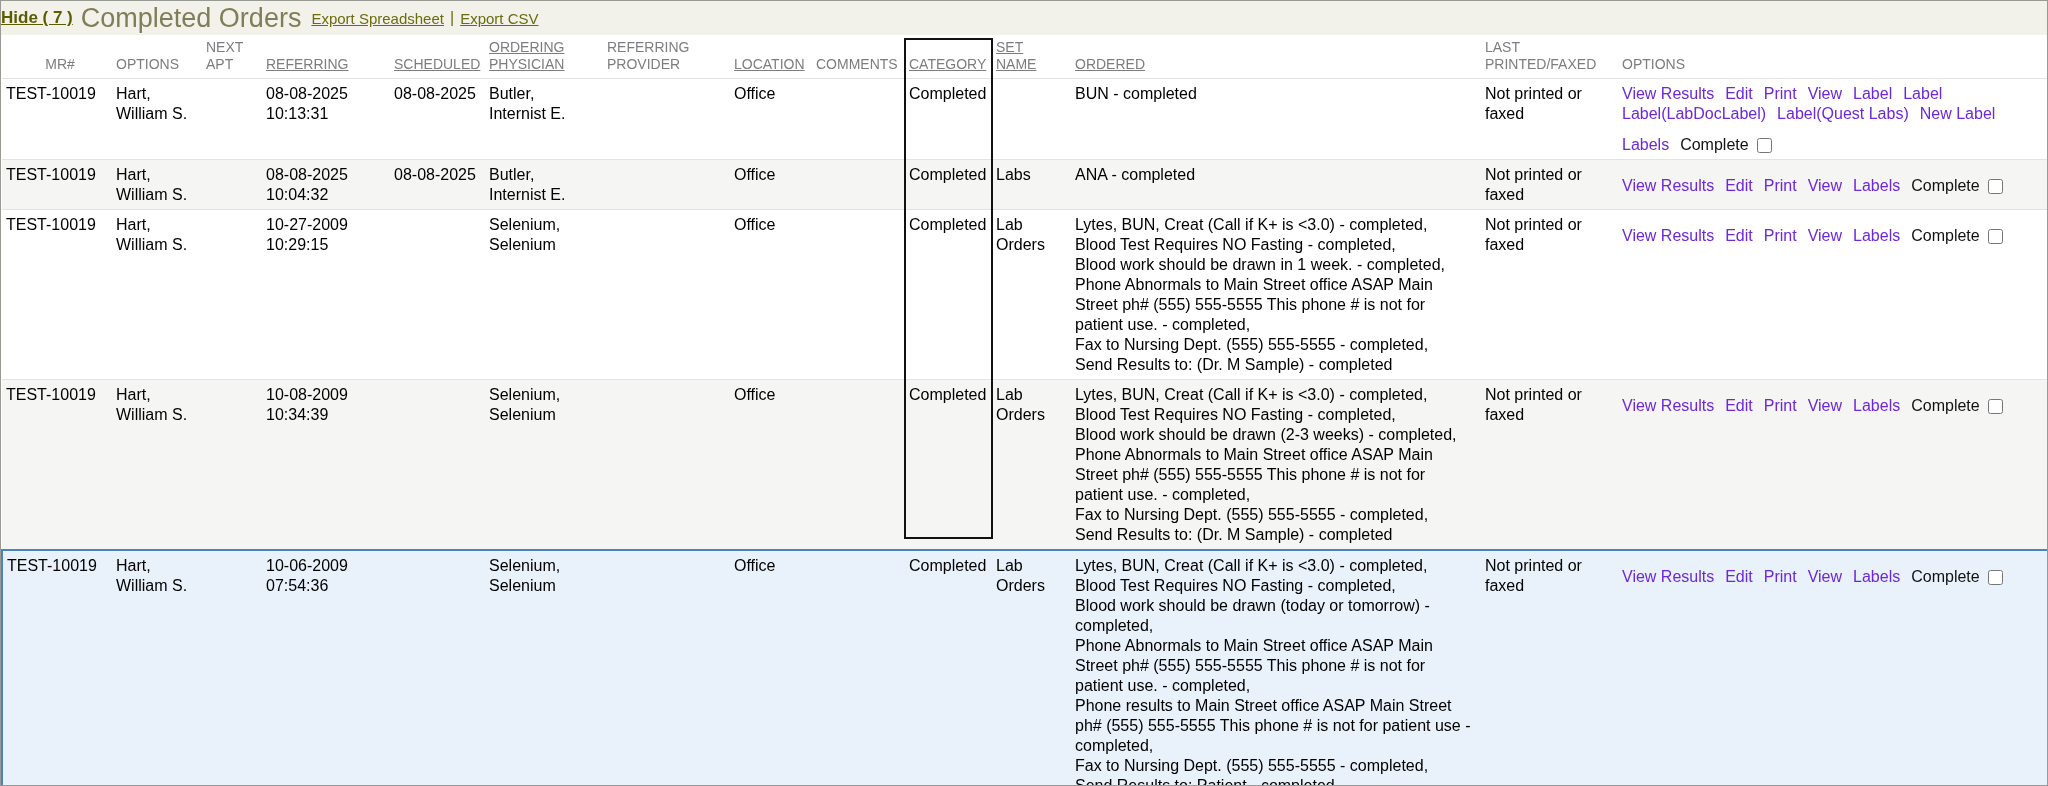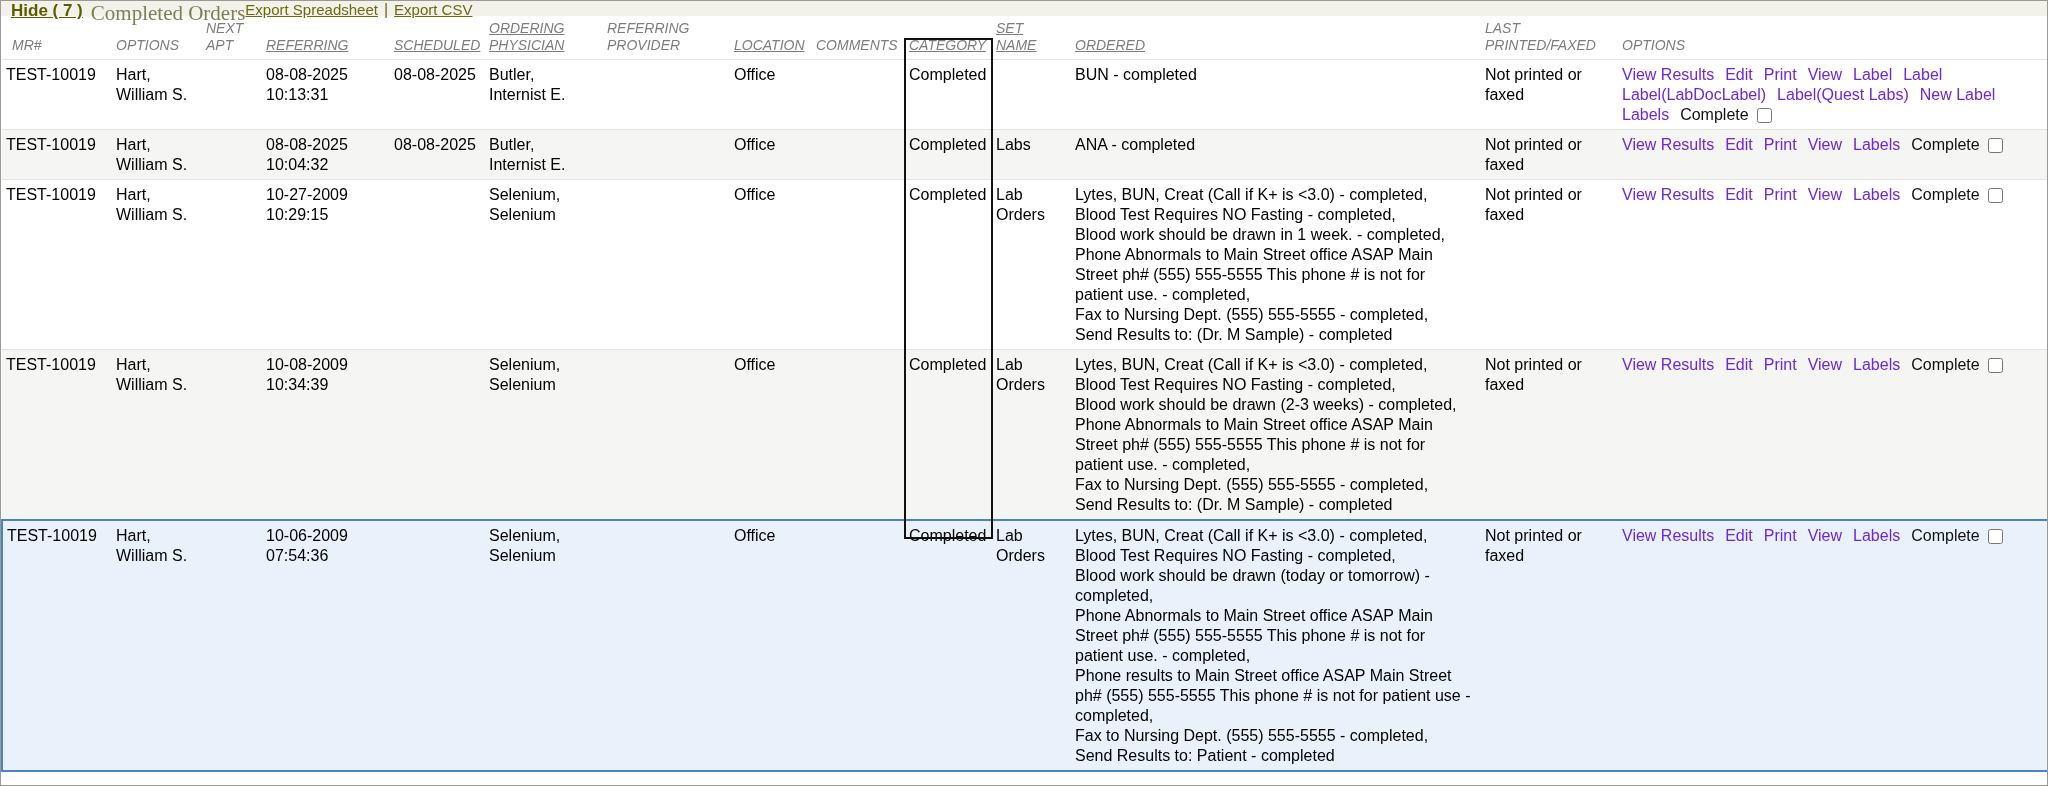--- a/index.html
+++ b/index.html
@@ -7,38 +7,38 @@
     --olive-title:#7e7e58;
     --hdr-gray:#7d7d7d;
     --row-line:#e3e3e0;
     --alt-bg:#f5f5f3;
     --sel-bg:#e9f2fb;
     --sel-border:#4d82c0;
   }
   *{box-sizing:border-box;}
   html,body{margin:0;padding:0;background:#d6d6d0;font-family:"Liberation Sans",sans-serif;}
   .page{position:relative;width:2048px;height:786px;background:#ffffff;border:1px solid #9a9a94;overflow:hidden;}
-  .topbar{height:15px;background:#f3f2ea;display:flex;padding-left:10px;}
+  .topbar{height:34px;background:#f3f2ea;display:flex;align-items:center;}
   .hide-link{font-size:17px;font-weight:bold;color:#5c5c00;text-decoration:underline;cursor:pointer;margin-right:8px;white-space:nowrap;}
-  .title{font-size:21px;color:var(--olive-title);white-space:nowrap;font-family:Liberation Serif, serif;}
+  .title{font-size:27px;color:var(--olive-title);margin-right:10px;white-space:nowrap;}
   .exp{font-size:15px;color:var(--olive-link);text-decoration:underline;cursor:pointer;white-space:nowrap;}
   .divider{font-size:16px;color:var(--olive-link);margin:0 6px;}
   table.orders{border-collapse:collapse;table-layout:fixed;width:2046px;}
-  thead th{font-size:14px;line-height:17px;font-weight:normal;color:var(--hdr-gray);text-align:left;vertical-align:bottom;padding:4px 4px 5px 4px;white-space:pre-line;border-bottom:1px solid var(--row-line);font-style:italic;}
-  thead th:first-child{padding-left:10px;}
+  thead th{font-size:14px;line-height:17px;font-weight:normal;color:var(--hdr-gray);text-align:left;vertical-align:bottom;padding:4px 4px 5px 4px;white-space:pre-line;border-bottom:1px solid var(--row-line);}
+  thead th:first-child{padding-left:10px;text-align:center;}
   thead th.u{text-decoration:underline;cursor:pointer;}
   tbody td{font-size:16px;line-height:20px;color:#000;vertical-align:top;padding:5px 4px 4px 4px;white-space:pre-line;border-bottom:1px solid var(--row-line);word-wrap:break-word;}
   tbody td:first-child{}
   tbody tr.alt td{background:var(--alt-bg);}
   tbody tr.selected td{background:var(--sel-bg);border-top:2px solid var(--sel-border);border-bottom:2px solid var(--sel-border);}
   tbody tr.selected td:first-child{border-left:2px solid var(--sel-border);}
   tbody tr.selected td:last-child{border-right:2px solid var(--sel-border);}
   td.c-options{white-space:normal;}
   .opt-link{display:inline-block;margin-right:11px;color:#6d28d9;cursor:pointer;}
-  .opt-complete{display:inline-block;color:#111;}
+  .opt-complete{display:inline-block;color:#111;margin-top:11px;}
   .complete-cb{width:15px;height:15px;margin:0 0 0 8px;vertical-align:-3px;}
   .category-box{position:absolute;left:903px;top:37px;width:89px;height:501px;border:2px solid #111;pointer-events:none;}
 </style>
 </head>
 <body>
 
 <div class="page">
 
   <div class="topbar">
     <a class="hide-link">Hide ( 7 )</a>

